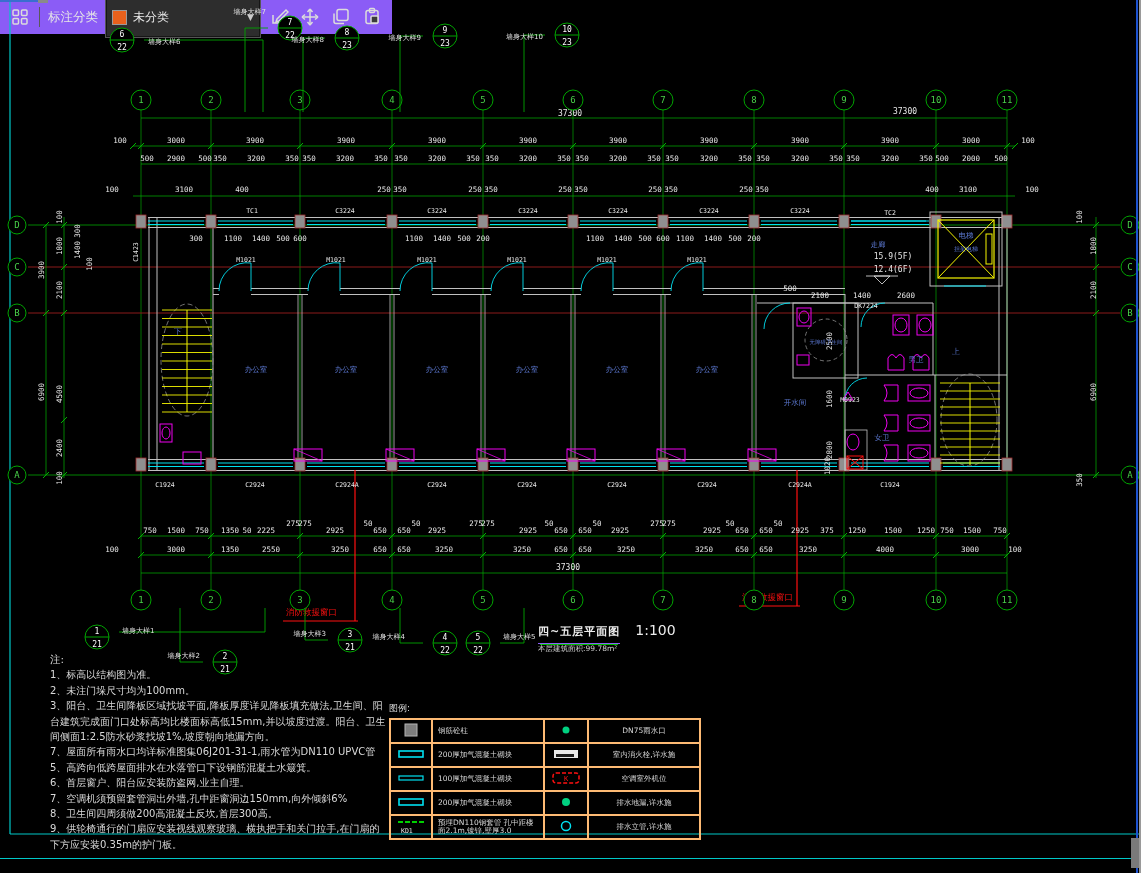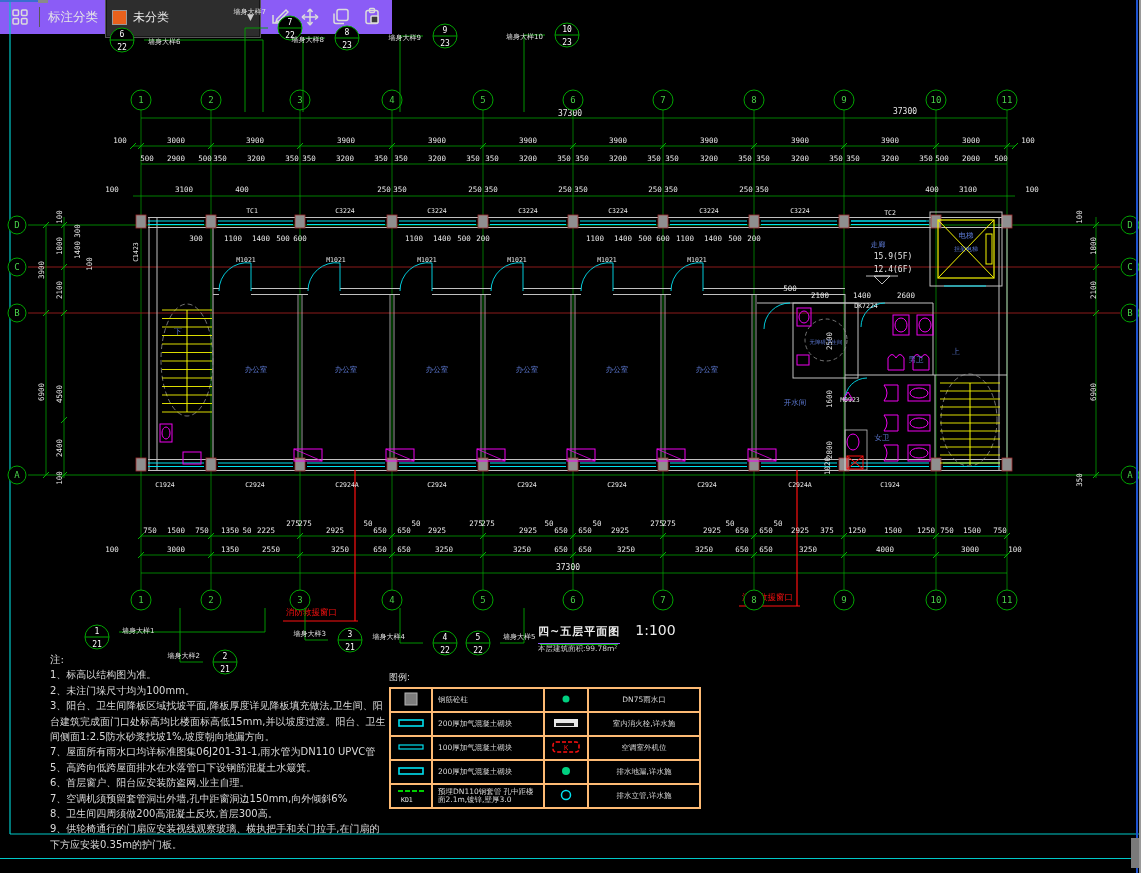--- a/index.html
+++ b/index.html
@@ -4,21 +4,21 @@
 <style>
   html,body{margin:0;padding:0;background:#000;}
   #stage{position:relative;width:1141px;height:873px;background:#000;overflow:hidden;
          font-family:"DejaVu Sans",sans-serif;}
   #cad{position:absolute;left:0;top:0;}
   .overlay{position:absolute;color:#d6d6d6;}
   
   #notes{left:50px;top:652px;width:338px;font-size:10px;line-height:15.4px;color:#d9d9d9;}
   #notes .nt{font-size:10.5px;}
   
-  #legend{left:389px;top:671px;width:323px;}
+  #legend{left:389px;top:702px;width:323px;}
   #legend .lg-title{font-size:9px;color:#d9d9d9;margin-bottom:3px;}
   .lg-table{border:1px solid #2a35c8;border-collapse:collapse;}
   .lg-table td{border:2px solid #fdba74;height:22px;padding:0 5px;color:#d9d9d9;
                font-size:7.5px;line-height:8.5px;}
   .lg-sym{width:30px;text-align:center;margin-top:30px;}
   .lg-sym2{width:32px;text-align:center;}
   .lg-t1{width:100px;} .lg-t2{width:100px;text-align:center;}
   
   #plan-title{left:538px;top:620px;width:220px;color:#ececec;}
   #plan-title .t-main{font-size:11px;font-weight:bold;letter-spacing:1px;display:inline-block;

